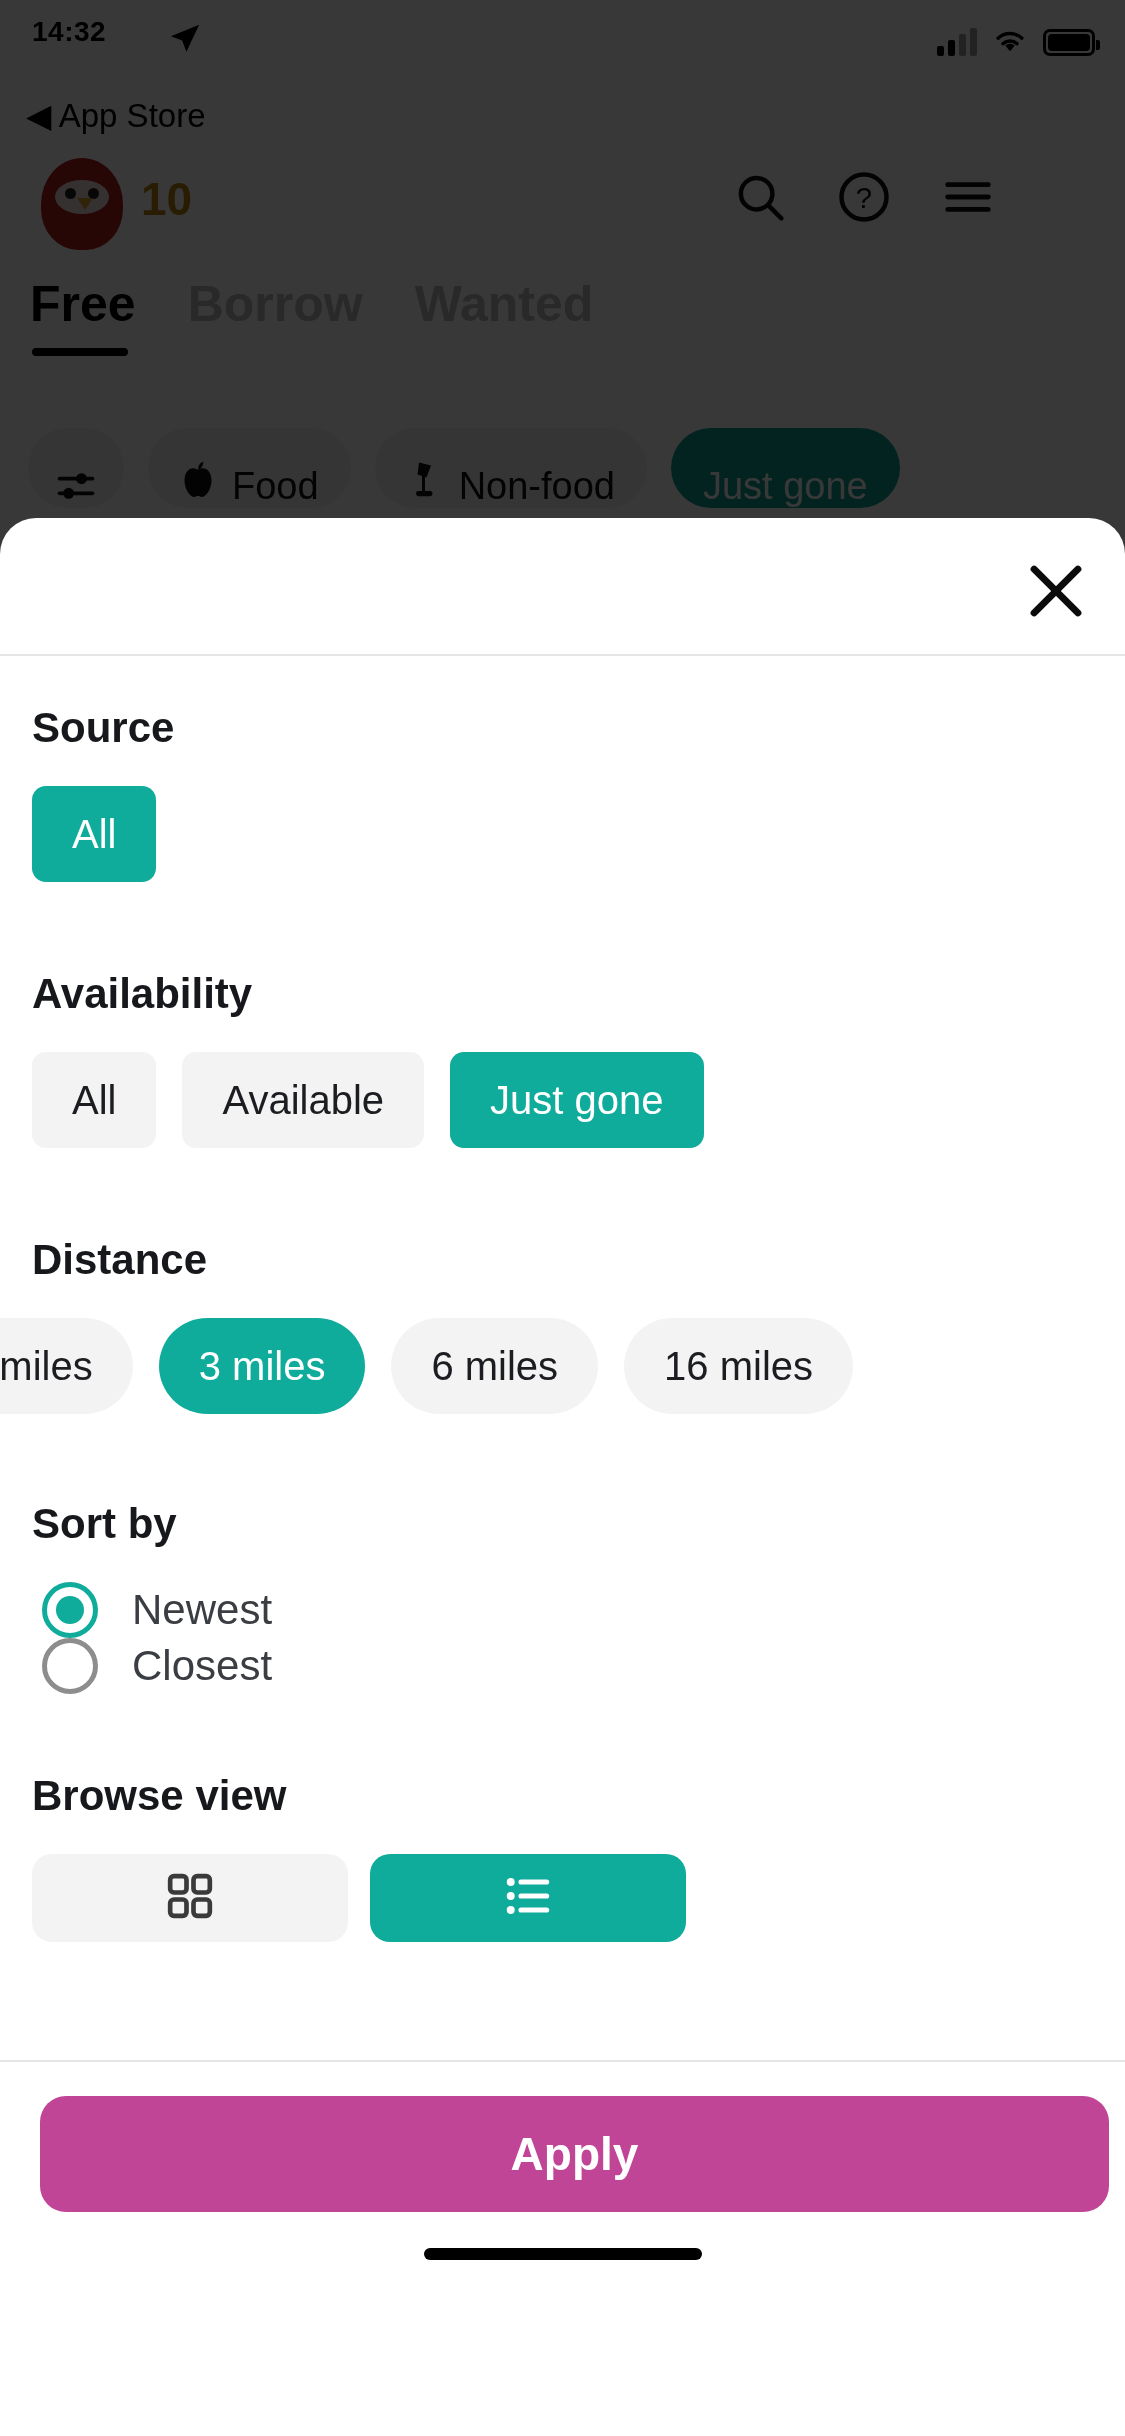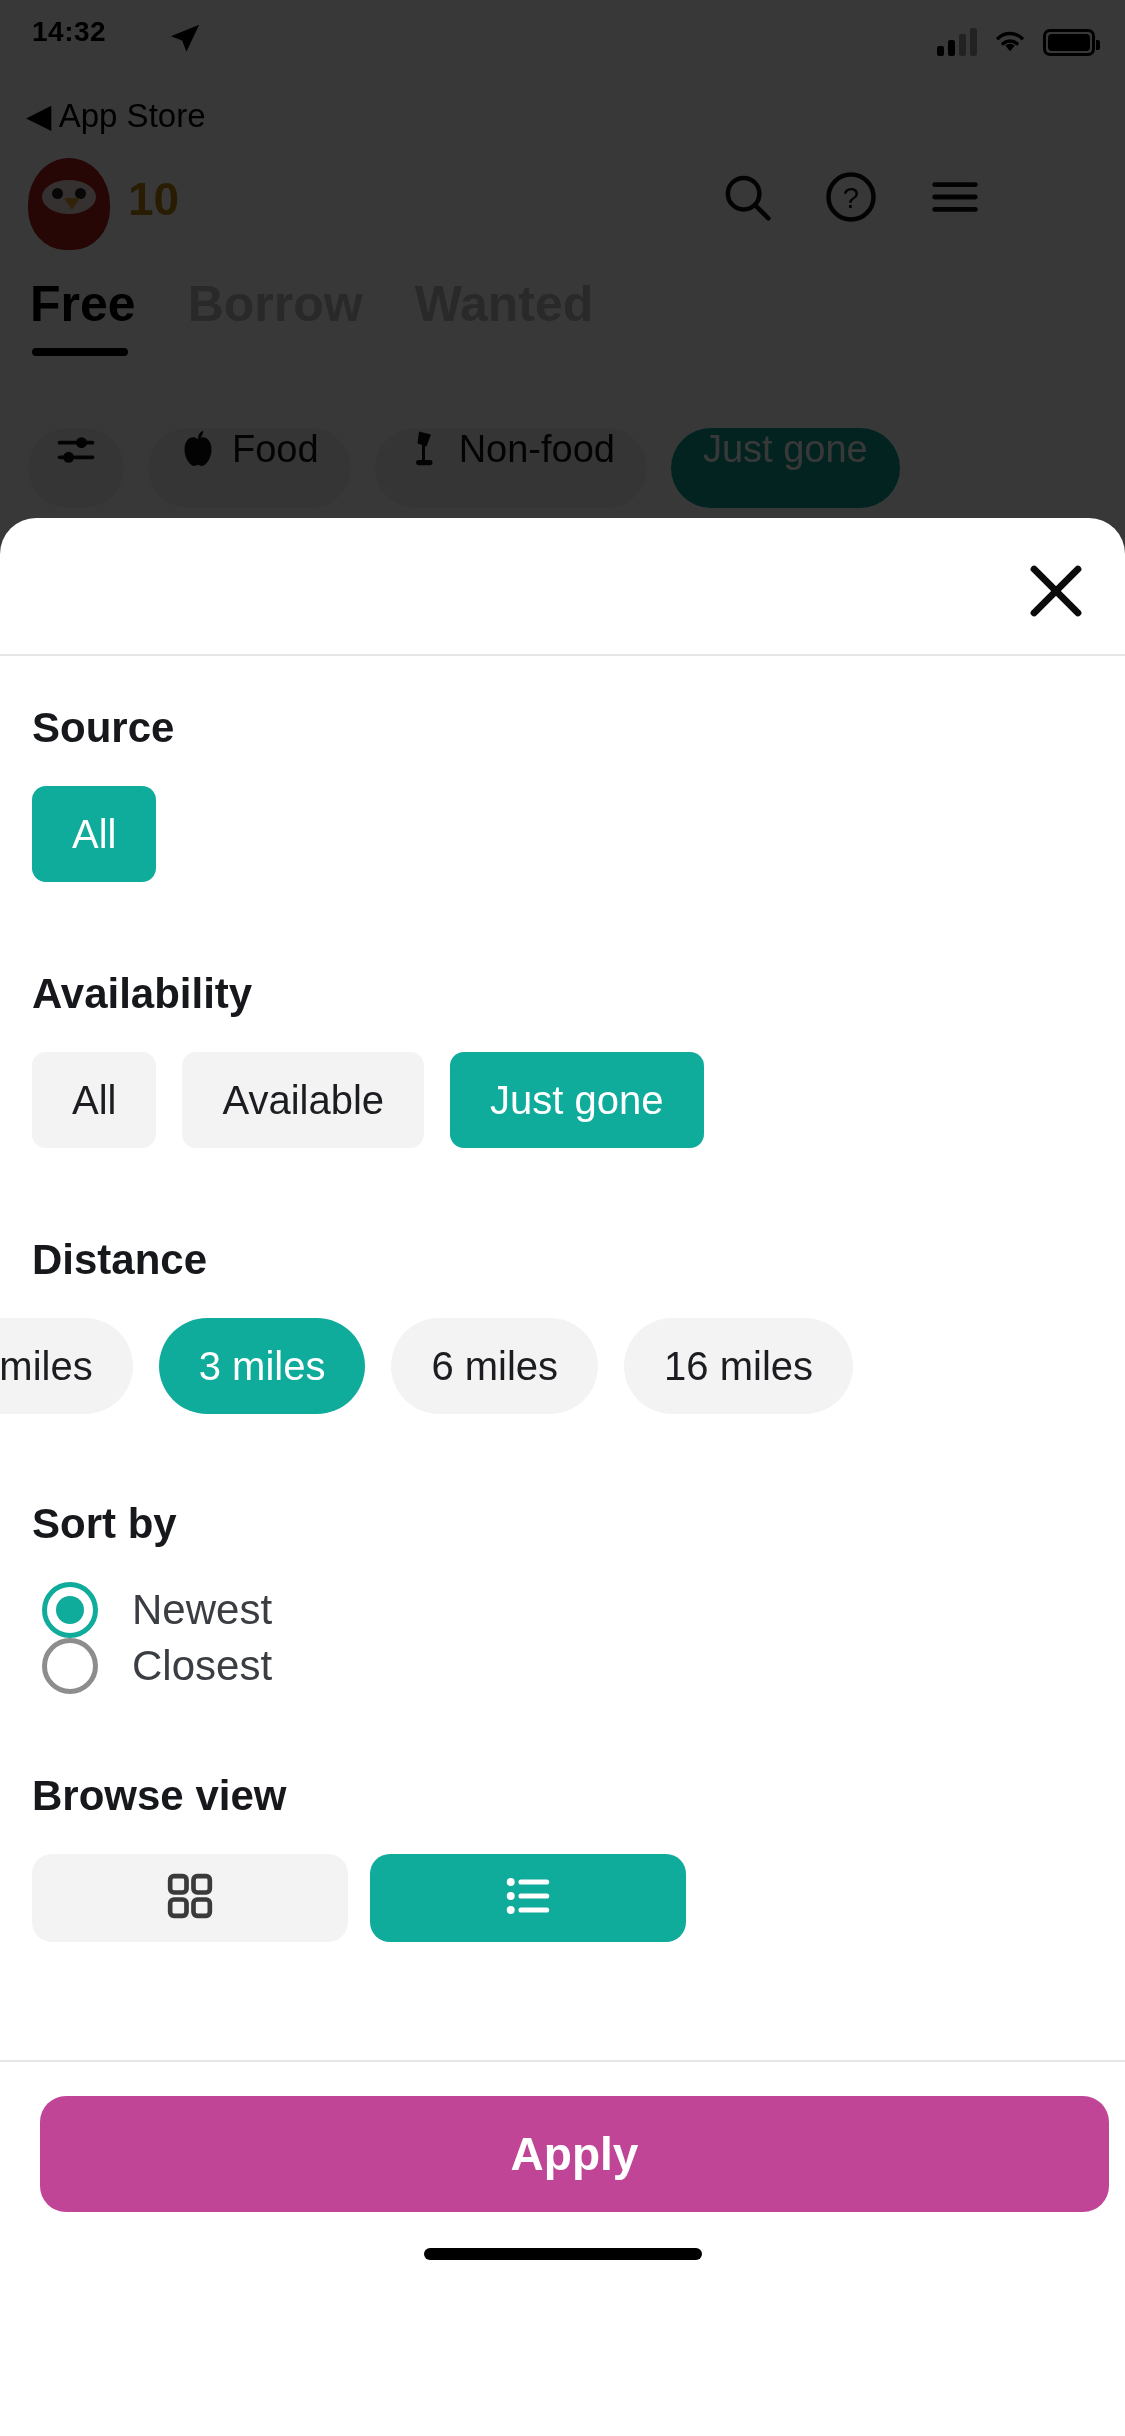--- a/index.html
+++ b/index.html
@@ -62,21 +62,21 @@
   }
   .batt i { position:absolute; left:2px; top:2px; bottom:2px; right:2px; background:#000; border-radius:4px; }
 
   .backlink {
     position: absolute; left: 26px; top: 96px;
     font-size: 33px; color: #000; font-weight: 400;
   }
 
   
   .app-head {
-    position: absolute; left: 0; top: 150px; width: 1012px; height: 110px;
+    position: absolute; left: 13px; top: 150px; width: 1012px; height: 110px;
   }
   .avatar {
     position: absolute; left: 28px; top: 8px;
     width: 82px; height: 92px;
     background: #b01c1c; border-radius: 50% 50% 45% 45%;
   }
   .avatar .face {
     position:absolute; left: 14px; top: 22px; width: 54px; height: 34px;
     background:#f2dede; border-radius: 50%;
   }
@@ -98,21 +98,21 @@
   .tab { font-size: 50px; font-weight: 700; color: #b9b9b9; }
   .tab.active { color: #000; }
   .tab-underline {
     position: absolute; left: 32px; top: 348px; width: 96px; height: 8px;
     background: #000; border-radius: 4px;
   }
 
   .fchips { position: absolute; left: 28px; top: 428px; display: flex; gap: 24px; align-items: center; }
   .fchip {
     height: 80px; border-radius: 40px; background: #f1f1f1;
-    display: flex; align-items: flex-start; gap: 16px; padding: 0 32px;
+    display: flex; align-items: flex-end; gap: 16px; padding: 0 32px;
     font-size: 38px; color: #111;
   }
   .fchip.icon-only { width: 96px; justify-content: center; padding: 0; }
   .fchip.sel { background: #0d9e8e; color: #fff; }
 
   
   #sheet {
     position: absolute; left: 0; top: 518px; width: 1125px; height: 1764px;
     background: #ffffff;
     border-radius: 36px 36px 0 0;

